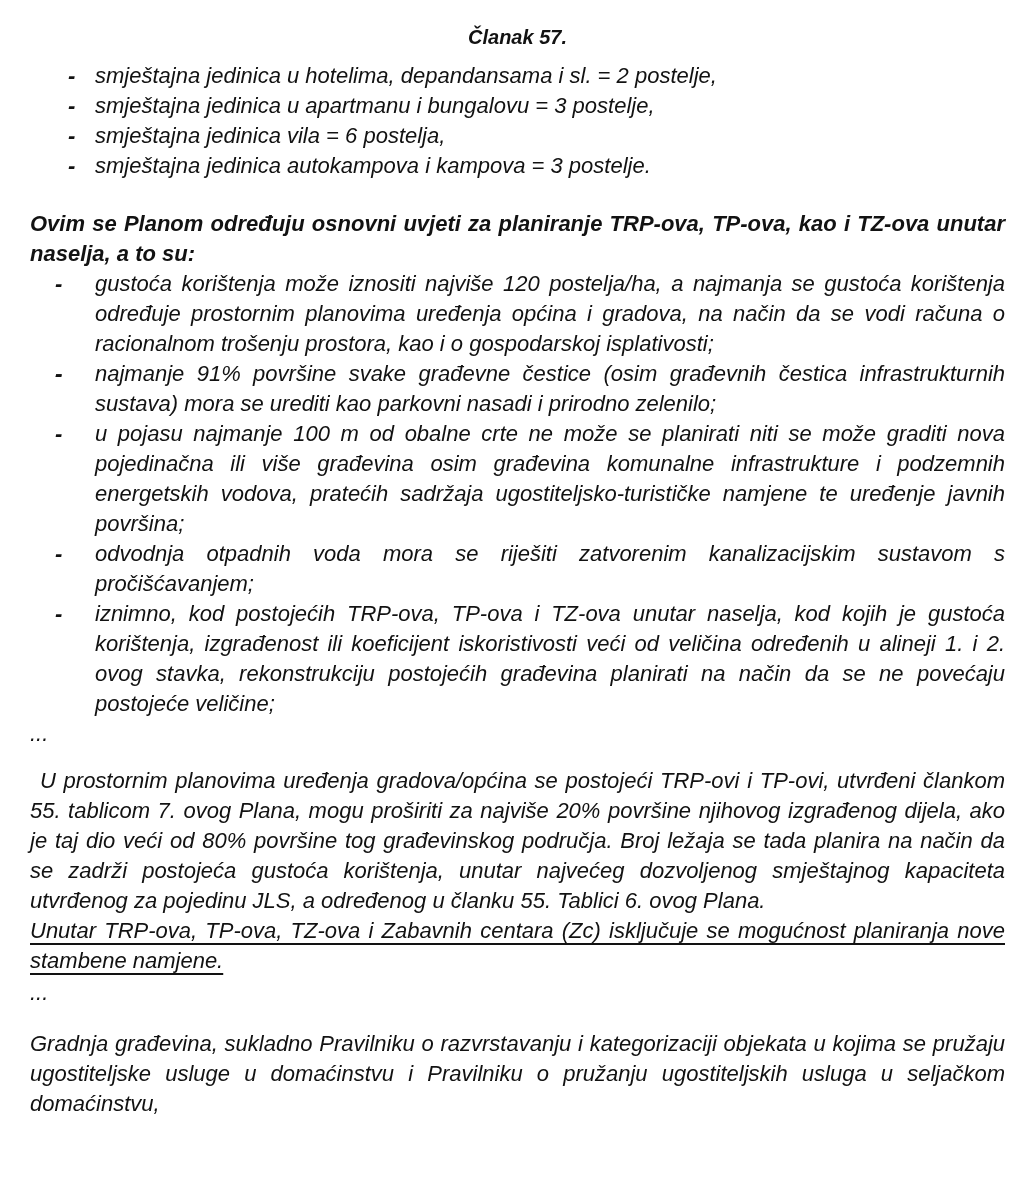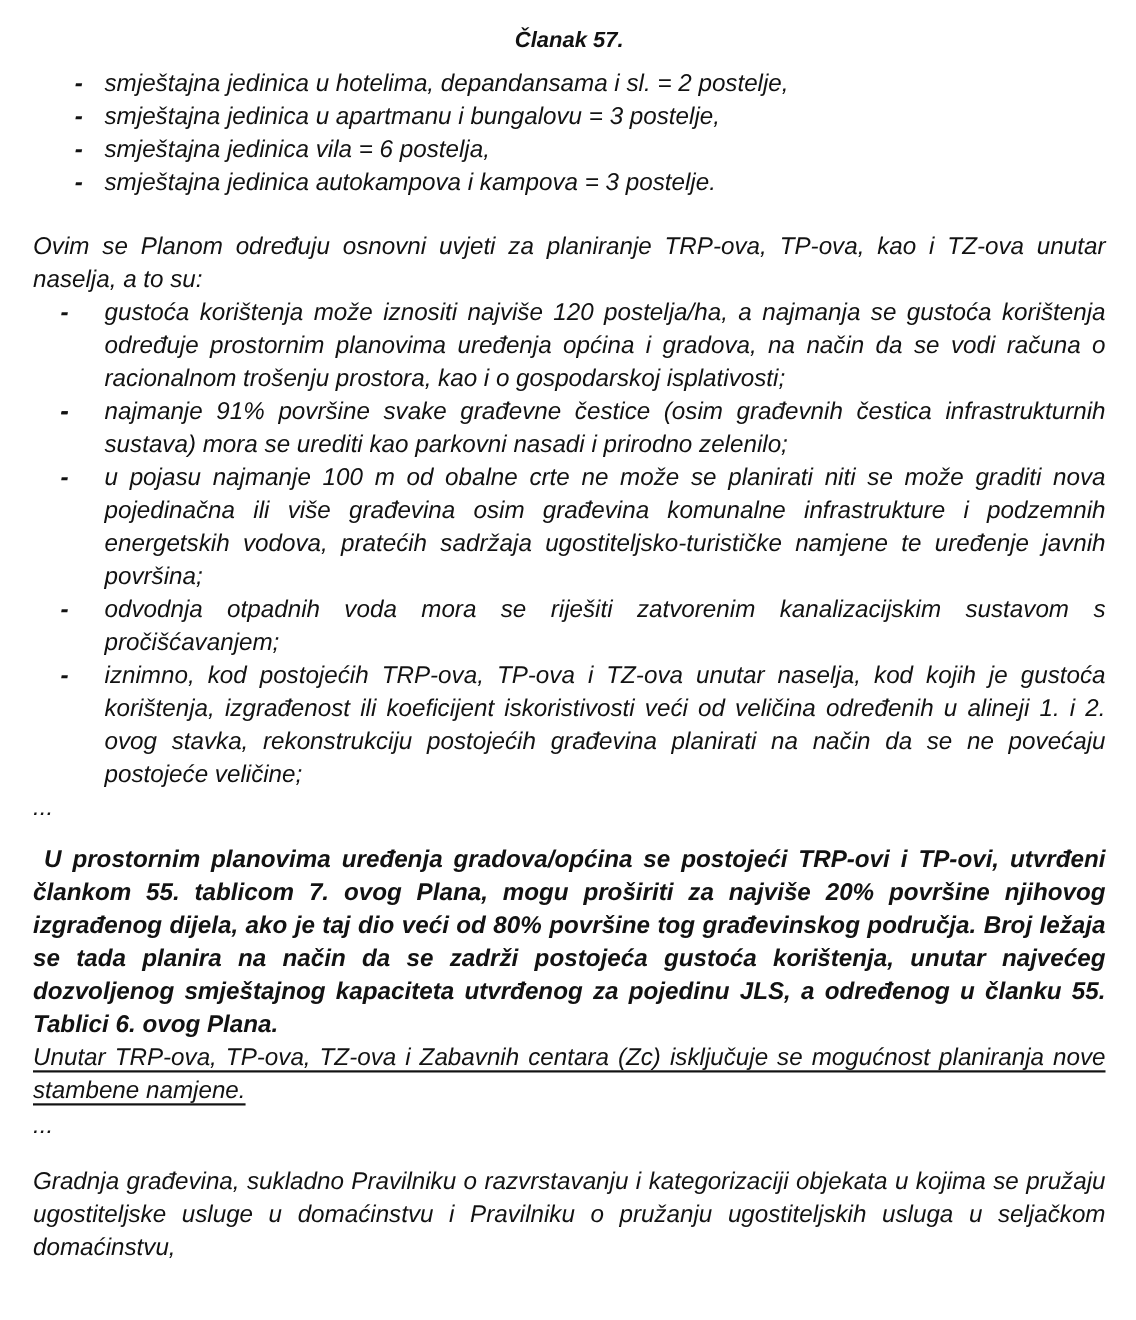--- a/index.html
+++ b/index.html
@@ -44,23 +44,23 @@
     padding-left: 65px;
   }
   ul.dash-list .dash {
     position: absolute;
     font-weight: bold;
     font-style: italic;
   }
   ul.beds-list .dash { left: 38px; }
   ul.conditions-list .dash { left: 25px; }
   ul.conditions-list li { text-align: justify; }
-  .plan-intro { margin-top: 28px; }
+  .plan-intro { margin-top: 28px; font-weight: bold; }
   .ellipsis-line { margin: 0; }
-  .expansion { margin-top: 17px; text-indent: 10px; font-weight: bold; }
+  .expansion { margin-top: 17px; text-indent: 10px; }
   .underlined-block {
     text-decoration: underline;
     text-decoration-thickness: 2px;
     text-underline-offset: 5px;
   }
   .final-para { margin-top: 21px; }
   .ellipsis2 { margin-top: 2px; }
 </style>
 </head>
 <body>

